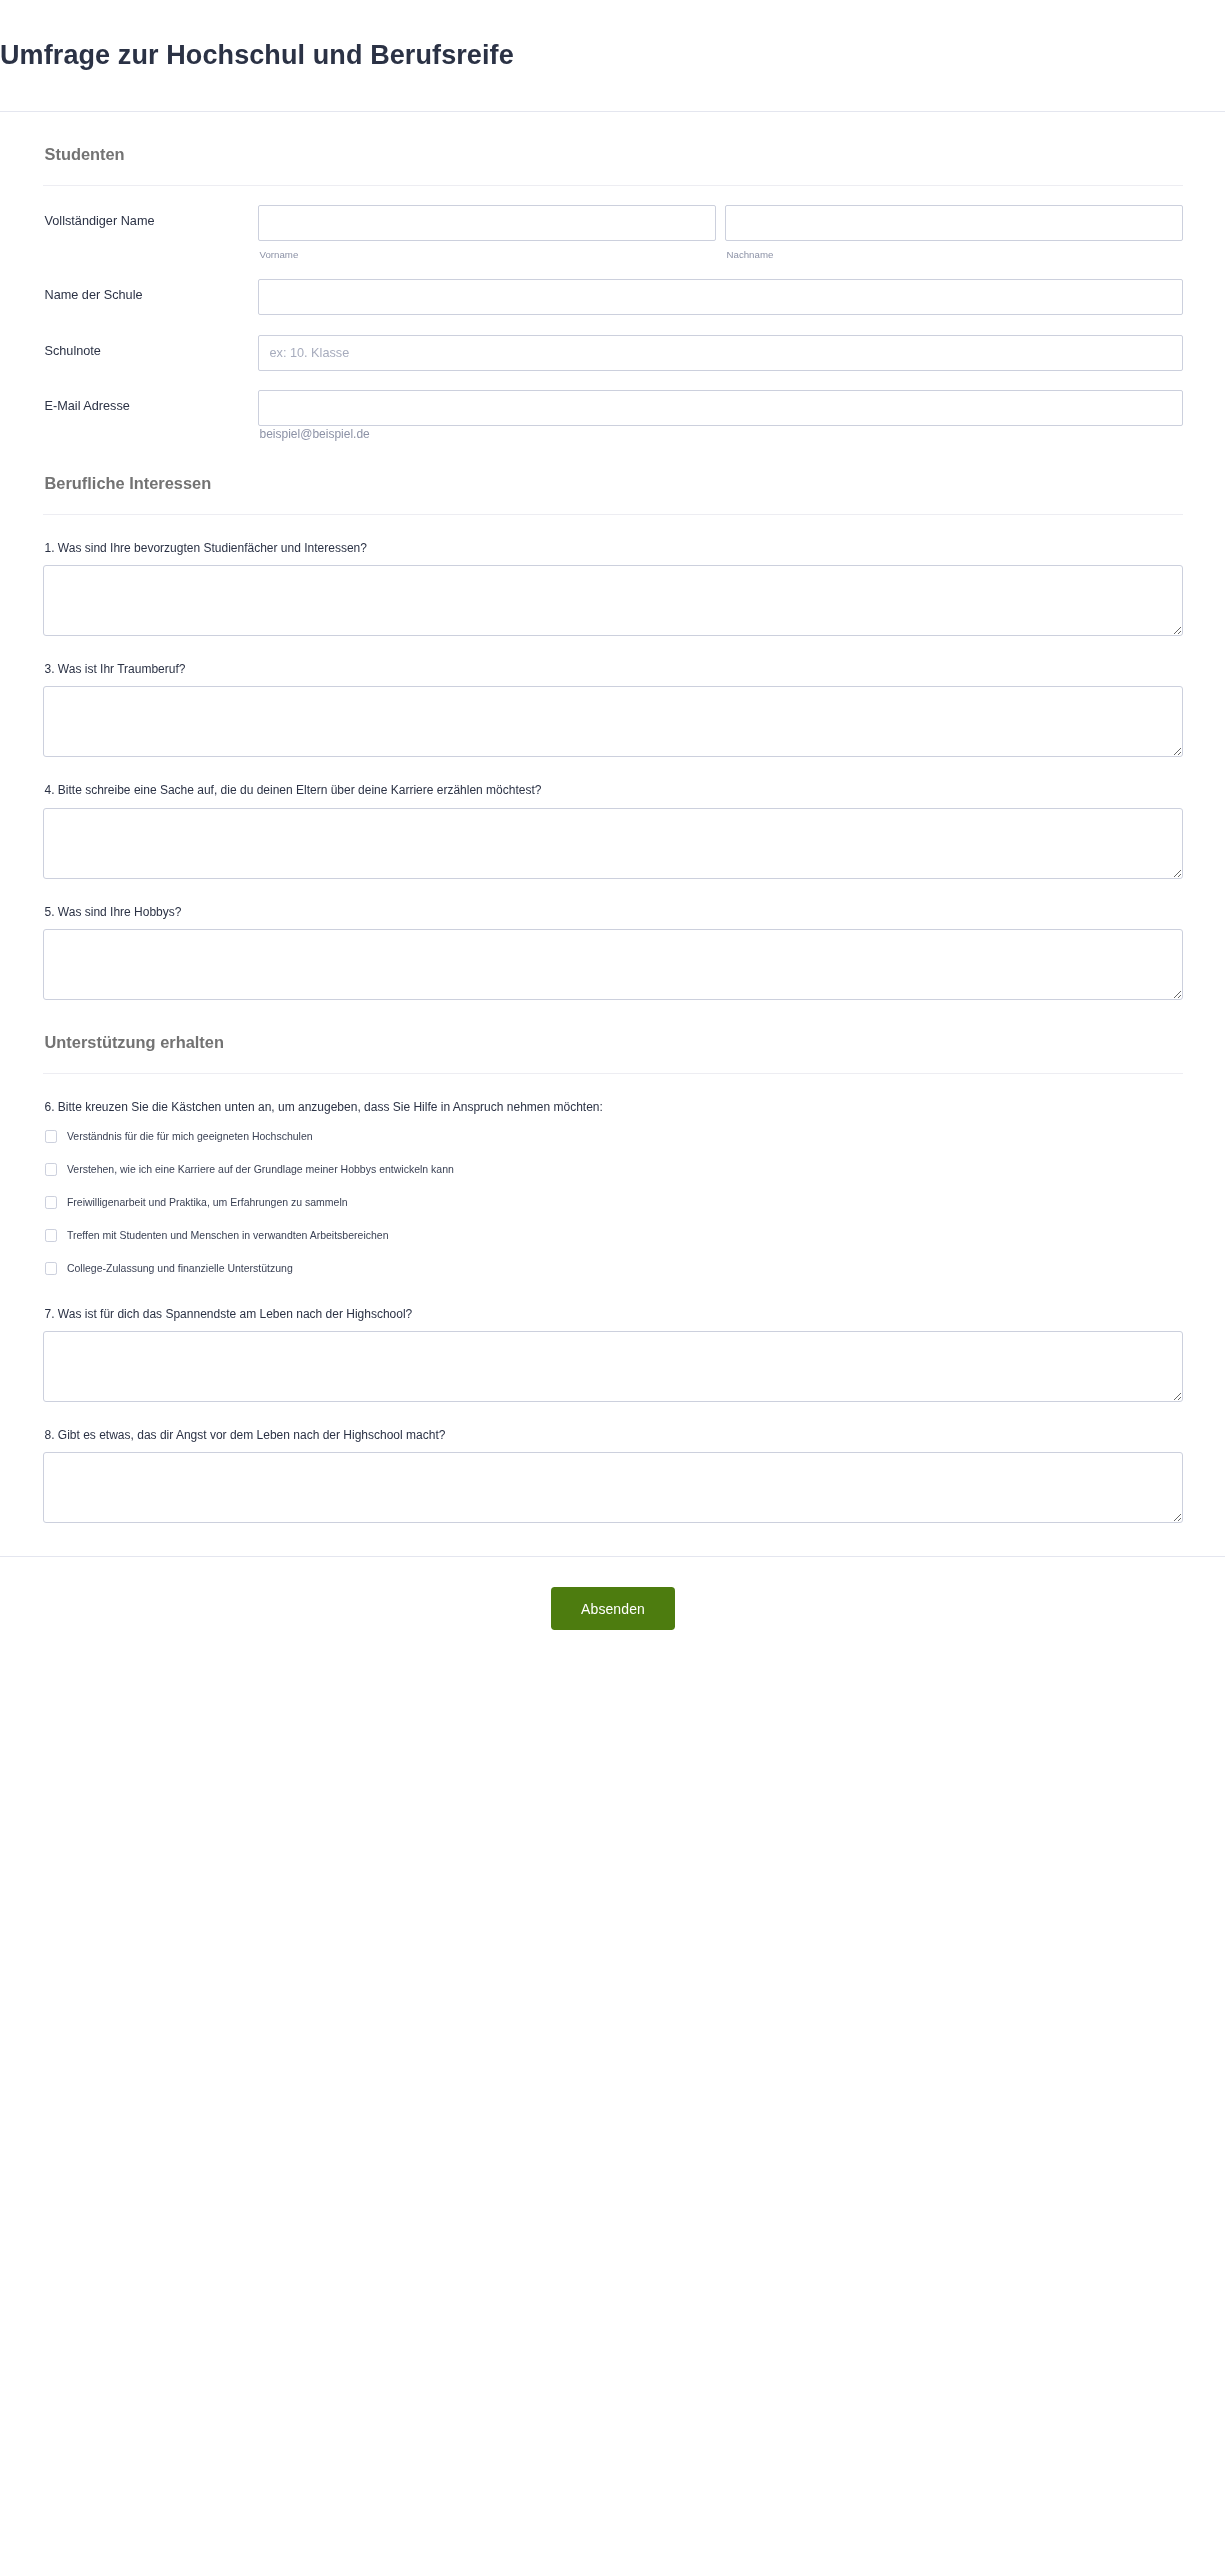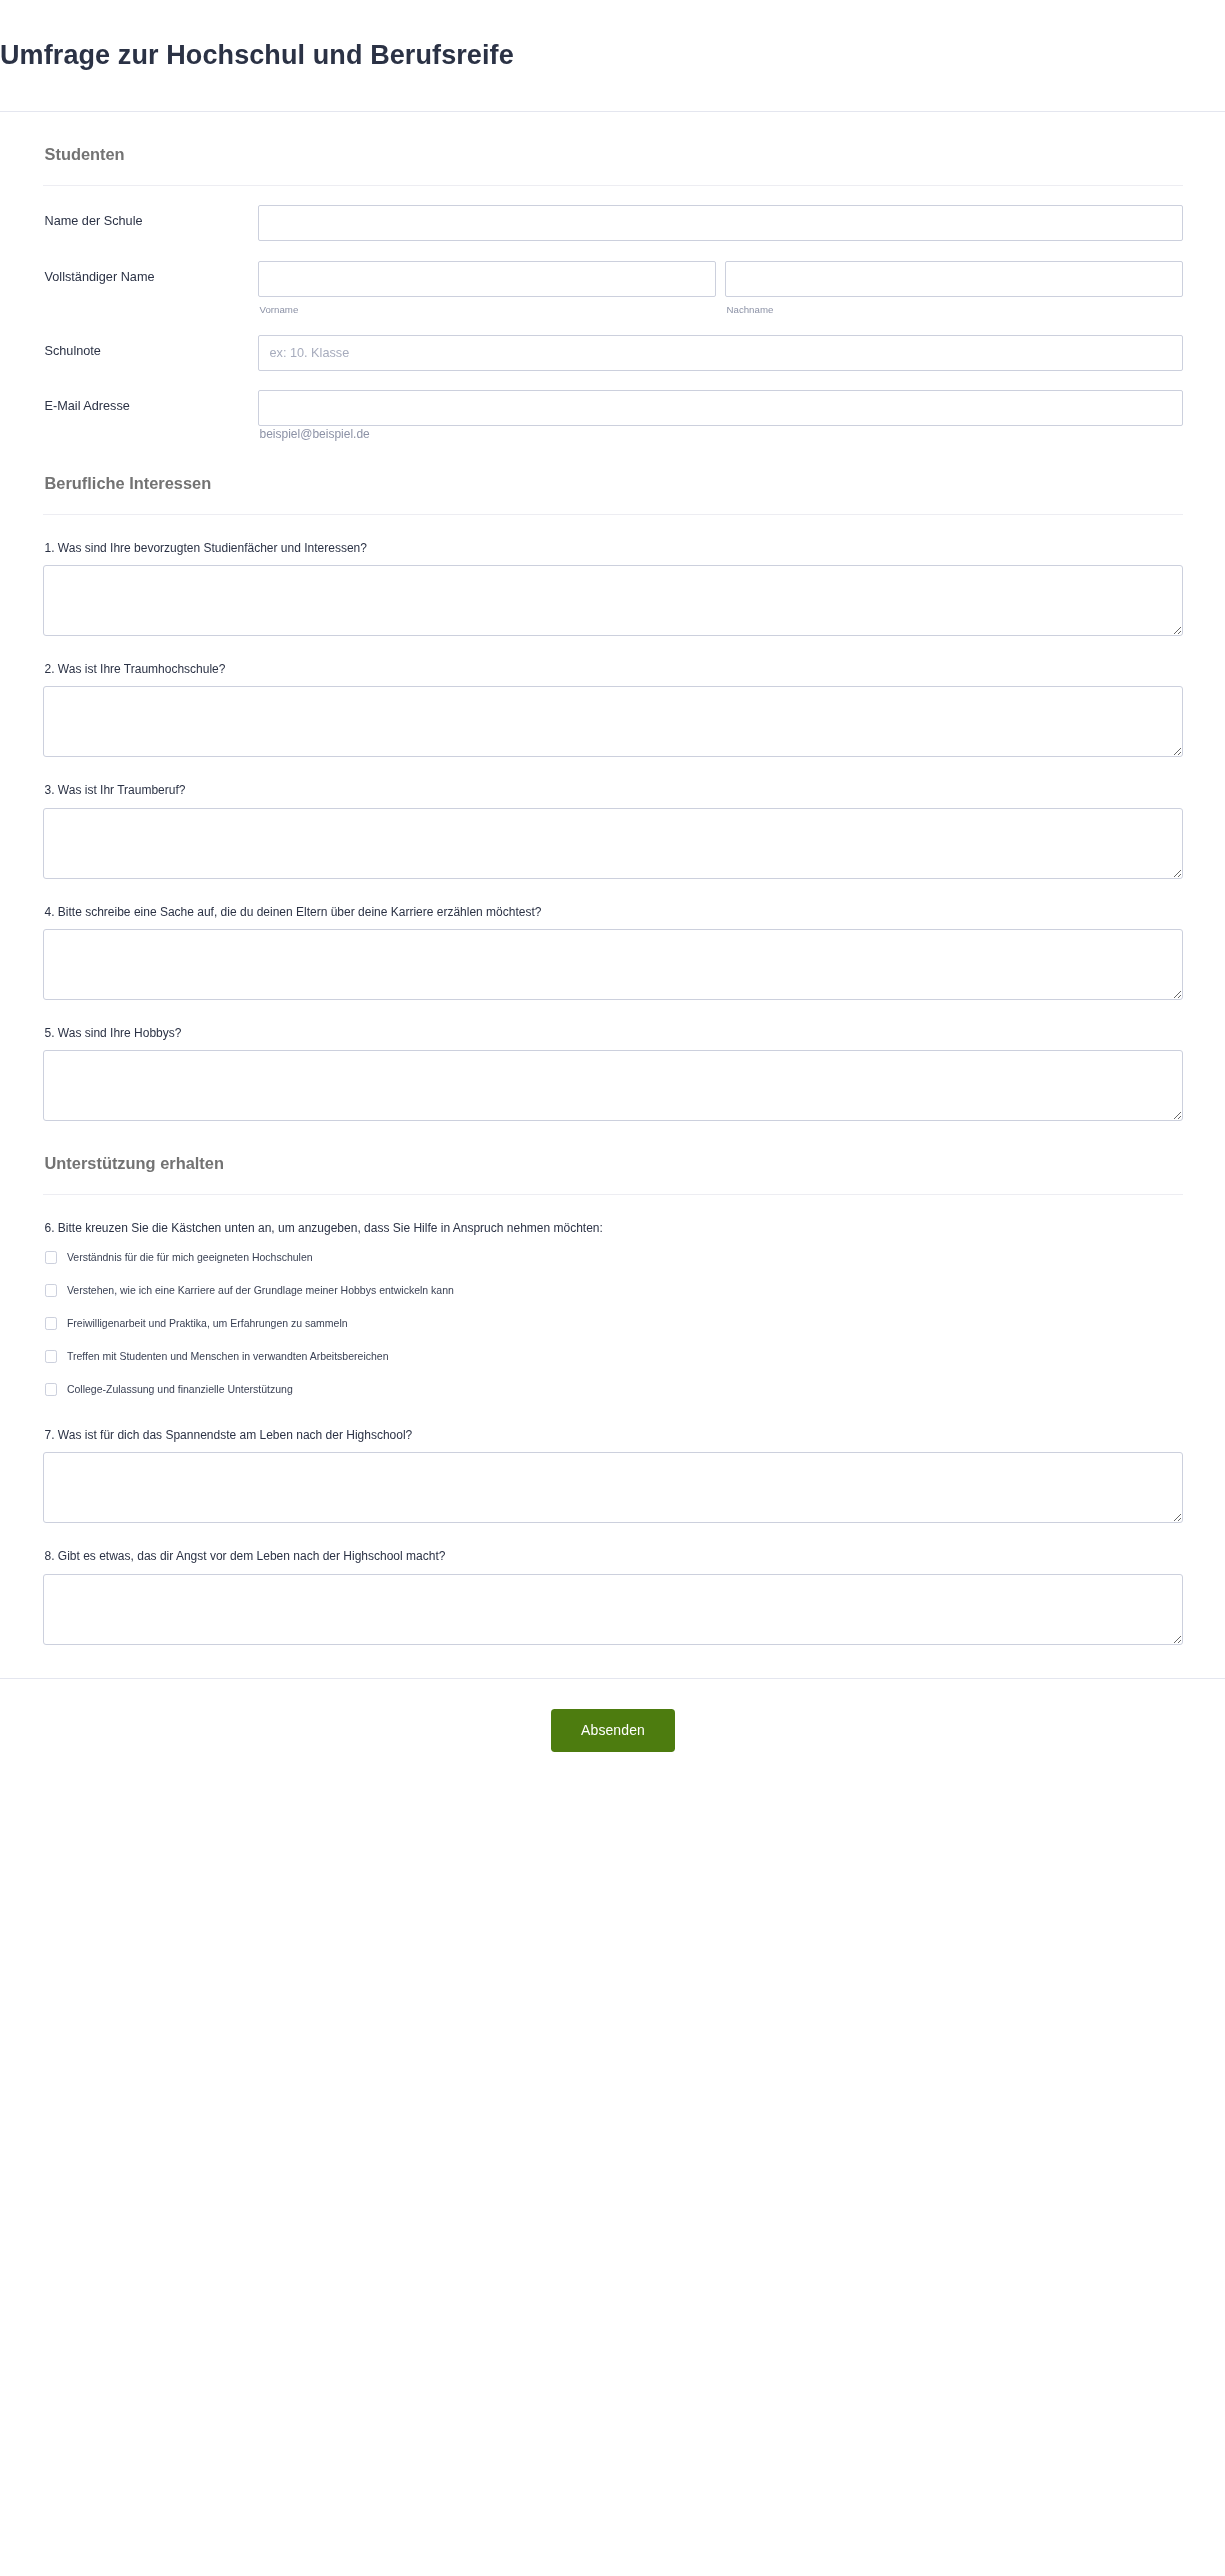--- a/index.html
+++ b/index.html
@@ -183,45 +183,45 @@
 
   <div class="form-header">
     <h1 class="form-title">Umfrage zur Hochschul und Berufsreife</h1>
   </div>
 
   <div class="form-body">
 
     <div class="section-block">
       <div class="section-heading">Studenten</div>
       <hr class="section-rule">
-
-      <div class="field-row">
-        <div class="field-label">Name der Schule</div>
-        <div class="field-control">
-          <input class="input-box" type="text" placeholder="" style="">
-        </div>
-      </div>
 
       <div class="field-row">
         <div class="field-label">Vollständiger Name</div>
         <div class="field-control">
           <div class="name-grid">
             <div class="name-col">
               <input class="input-box" type="text" placeholder="" style="">
               <div class="sub-label">Vorname</div>
             </div>
             <div class="name-col">
               <input class="input-box" type="text" placeholder="" style="">
               <div class="sub-label">Nachname</div>
             </div>
           </div>
         </div>
       </div>
 
       <div class="field-row">
+        <div class="field-label">Name der Schule</div>
+        <div class="field-control">
+          <input class="input-box" type="text" placeholder="" style="">
+        </div>
+      </div>
+
+      <div class="field-row">
         <div class="field-label">Schulnote</div>
         <div class="field-control">
           <input class="input-box" type="text" placeholder="ex: 10. Klasse" style="">
         </div>
       </div>
 
       <div class="field-row">
         <div class="field-label">E-Mail Adresse</div>
         <div class="field-control">
           <input class="input-box" type="text" placeholder="" style="">
@@ -232,24 +232,20 @@
 
     <div class="section-block">
       <div class="section-heading">Berufliche Interessen</div>
       <hr class="section-rule">
 
       <div class="question-block">
         <div class="question-label">1. Was sind Ihre bevorzugten Studienfächer und Interessen?</div>
         <textarea class="textarea-box ta-h-95" style=""></textarea>
       </div>
 
-      <div class="question-block">
-        <div class="question-label">2. Was ist Ihre Traumhochschule?</div>
-        <textarea class="textarea-box ta-h-95" style=""></textarea>
-      </div>
 
       <div class="question-block">
         <div class="question-label">3. Was ist Ihr Traumberuf?</div>
         <textarea class="textarea-box ta-h-95" style=""></textarea>
       </div>
 
       <div class="question-block">
         <div class="question-label">4. Bitte schreibe eine Sache auf, die du deinen Eltern über deine Karriere erzählen möchtest?</div>
         <textarea class="textarea-box ta-h-95" style=""></textarea>
       </div>

